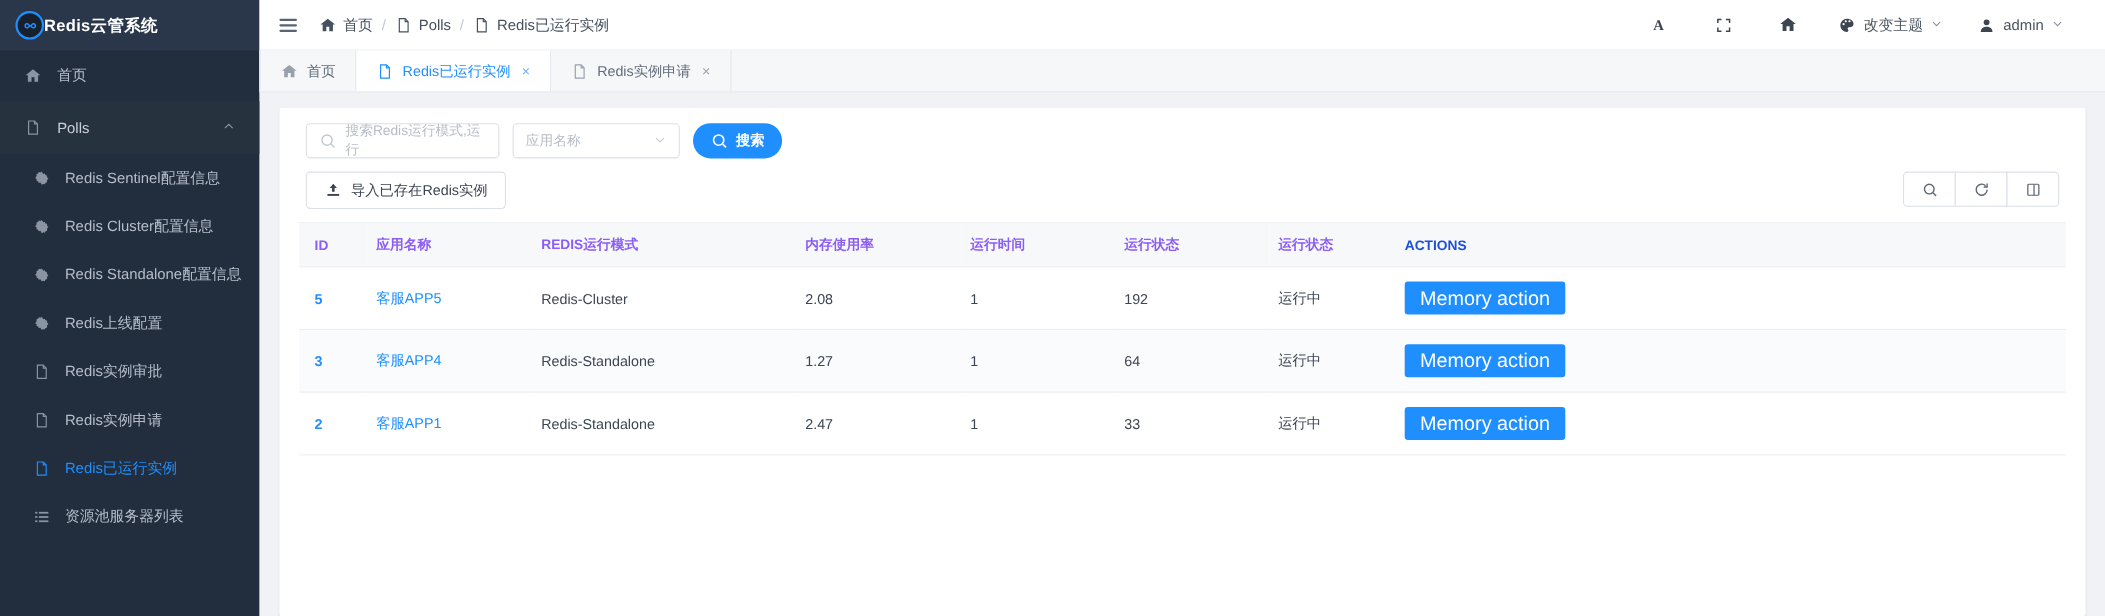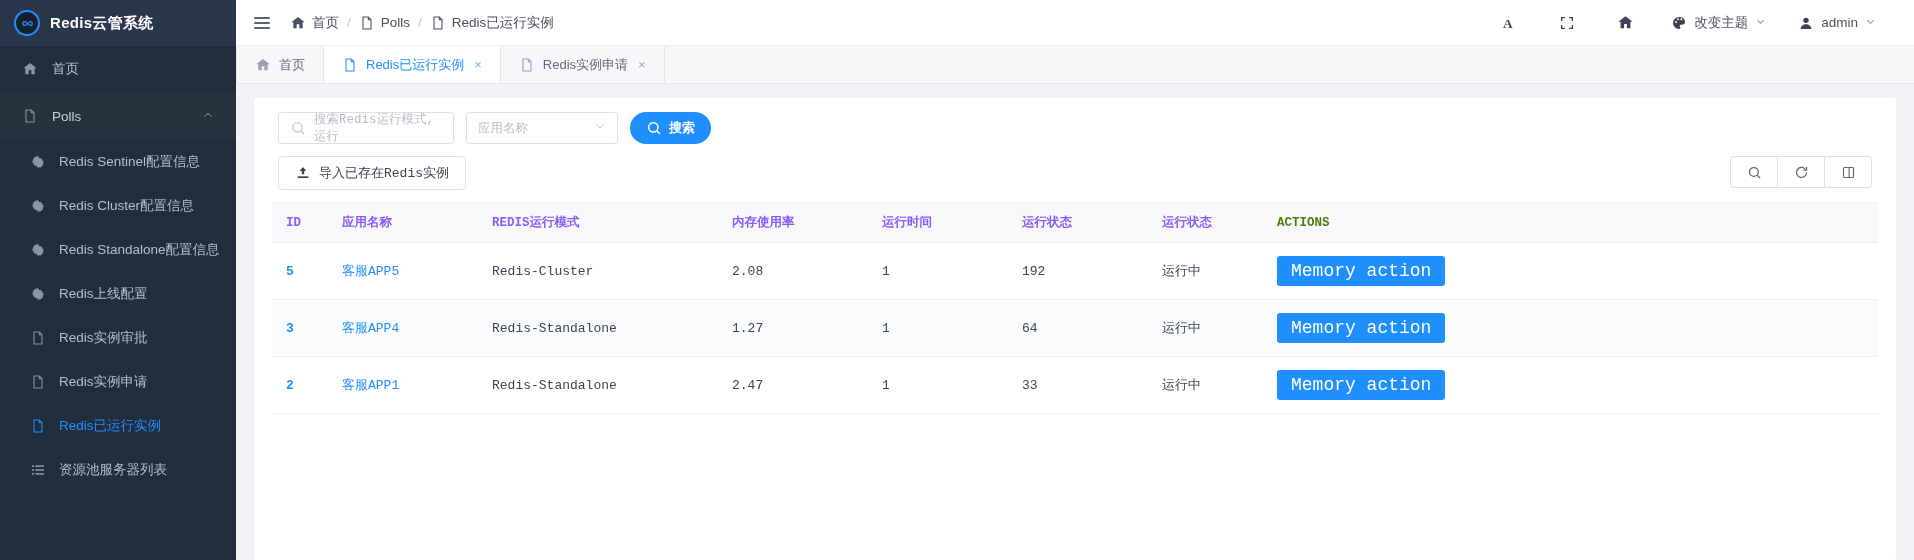--- a/index.html
+++ b/index.html
@@ -11,21 +11,21 @@
   }
   .app { display: flex; width: 1914px; height: 560px; }
 
   
   .sidebar {
     width: 236px; flex: 0 0 236px; height: 560px;
     background: #222d3d;
     overflow: hidden;
   }
   .brand {
-    height: 46px; display: flex; align-items: center; gap: 10px;
+    height: 46px; display: flex; align-items: center; 
     padding: 0 14px; background: #2a3away; background: #2a3649;
   }
   .brand-logo {
     width: 26px; height: 26px; flex: 0 0 26px;
     border-radius: 50%; border: 2px solid #1f8fff;
     display: flex; align-items: center; justify-content: center;
     color: #1f8fff; font-size: 14px; line-height: 1;
     background: #17212e;
   }
   .brand-title {
@@ -91,21 +91,21 @@
   .tab:first-child { border-left: 1px solid #e4e7eb; }
   .tab.active { background: #ffffff; color: #1f8fff; }
   .tab .x { color: #9aa3ad; font-size: 13px; margin-left: 2px; }
   .tab.active .x { color: #6fb6f7; }
 
   
   .content { flex: 1 1 auto; padding: 14px 18px 0 18px; min-height: 0; }
   .card {
     background: #ffffff; height: 100%; border-radius: 2px;
     box-shadow: 0 1px 2px rgba(0,0,0,.06);
-    display: flex; flex-direction: column; font-family: Liberation Mono, monospace;
+    display: flex; flex-direction: column;
   }
   .filterbar {
     display: flex; align-items: center; gap: 12px;
     padding: 14px 24px 12px 24px;
   }
   .inp {
     width: 176px; height: 32px; border: 1px solid #dcdfe6; border-radius: 4px;
     display: flex; align-items: center; gap: 8px; padding: 0 11px;
     font-size: 12.5px; color: #b7bdc7; background: #fff; cursor: text;
   }
@@ -135,21 +135,21 @@
 
   
   .tbl-wrap { padding: 0 18px; flex: 1 1 auto; min-height: 0; }
   table { width: 100%; border-collapse: collapse; table-layout: fixed; }
   thead th {
     text-align: left; font-size: 12.5px; color: #8b5cf6; font-weight: bold;
     padding: 11px 8px; background: #f7f8fa;
     border-top: 1px solid #ebeef2; border-bottom: 1px solid #ebeef2;
     white-space: nowrap;
   }
-  thead th.actions-h { color: #4d7c0f; }
+  thead th.actions-h { color: #1d4ed8; }
   tbody td {
     font-size: 13px; color: #3d4552; padding: 13px 8px;
     border-bottom: 1px solid #ebeef2; white-space: nowrap;
   }
   tbody tr:nth-child(even) { background: #fafbfc; }
   td.idc { color: #1f8fff; font-weight: bold; cursor: pointer; }
   td.appc a { color: #1f8fff; text-decoration: none; cursor: pointer; }
   .mem-btn {
     height: 30px; padding: 0 14px; border: none; border-radius: 3px;
     background: #1f8fff; color: #fff; font-size: 18px; cursor: pointer;

